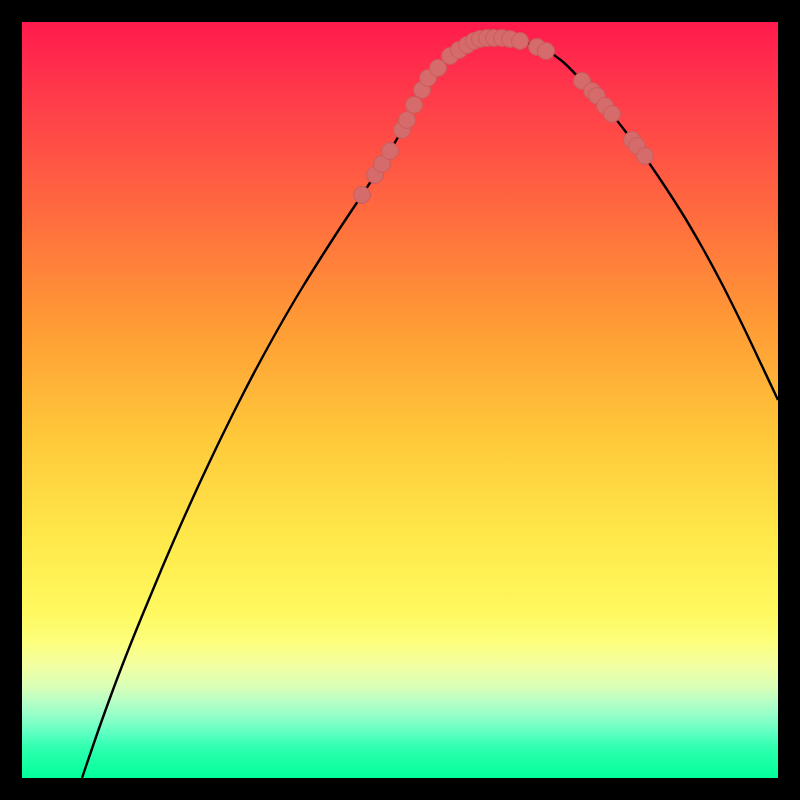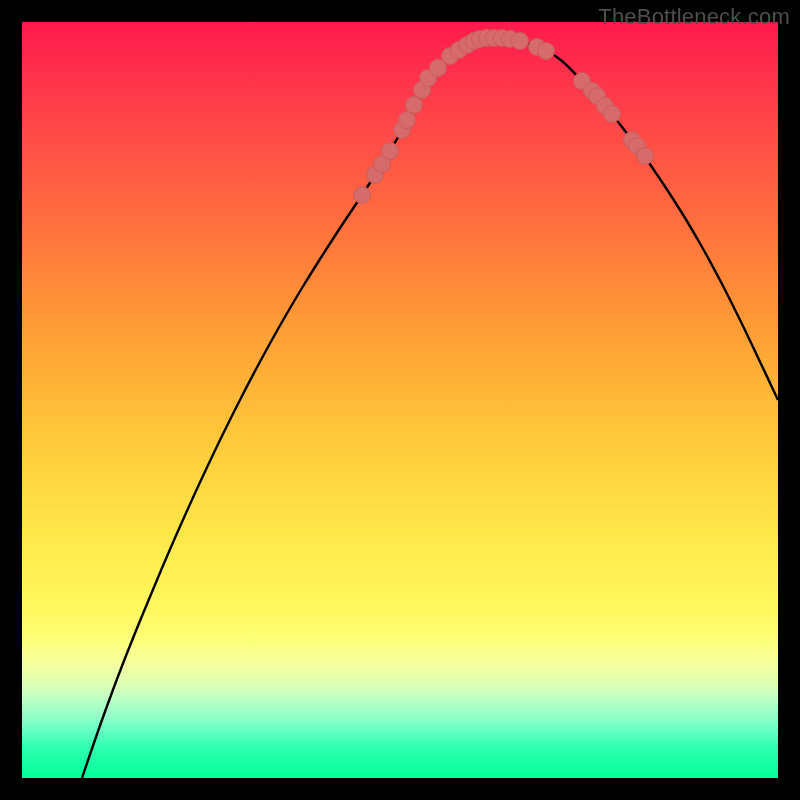--- a/index.html
+++ b/index.html
@@ -96,14 +96,13 @@
           <circle cx="570" cy="69" r="8.5" fill="#d66b6b" stroke="#ca5c5c" stroke-width="1"></circle>
           <circle cx="575" cy="74" r="8.5" fill="#d66b6b" stroke="#ca5c5c" stroke-width="1"></circle>
           <circle cx="583" cy="84" r="8.5" fill="#d66b6b" stroke="#ca5c5c" stroke-width="1"></circle>
           <circle cx="590" cy="92" r="8.5" fill="#d66b6b" stroke="#ca5c5c" stroke-width="1"></circle>
           <circle cx="610" cy="118" r="8.5" fill="#d66b6b" stroke="#ca5c5c" stroke-width="1"></circle>
           <circle cx="615" cy="124" r="8.5" fill="#d66b6b" stroke="#ca5c5c" stroke-width="1"></circle>
           <circle cx="623" cy="134" r="8.5" fill="#d66b6b" stroke="#ca5c5c" stroke-width="1"></circle>
         </g>
     </svg>
   </div>
-  <div class="watermark">TheBottleneck.com</div>
 </div>
 
 </body></html>

